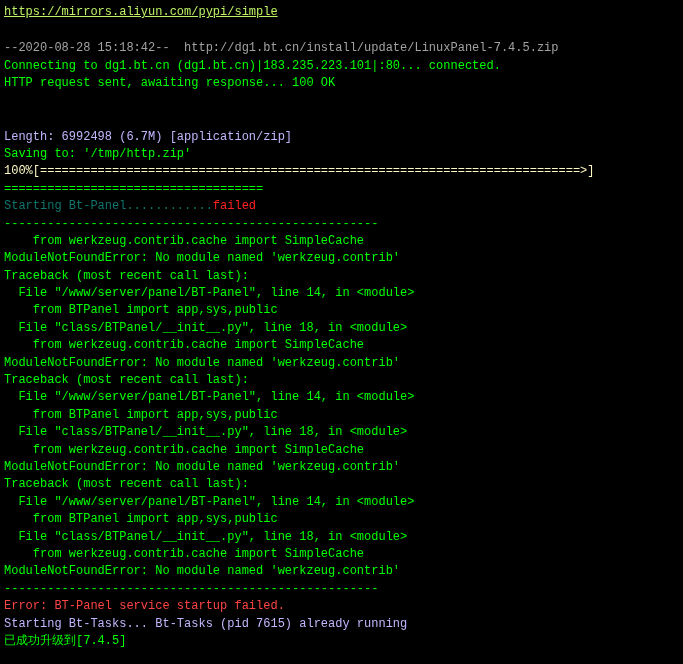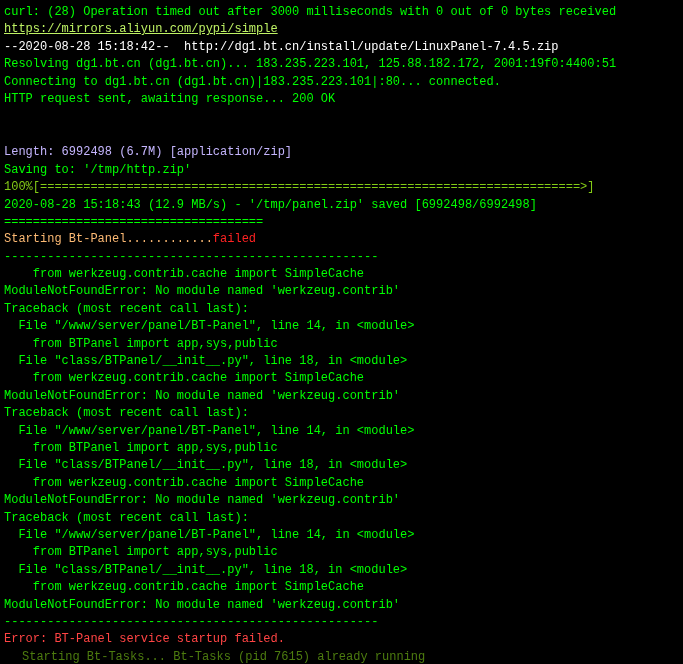--- a/index.html
+++ b/index.html
@@ -22,35 +22,32 @@
       word-break: break-all;
     }
     .progress-line {
       color: #00ff00;
     }
   </style>
 </head>
 <body>
 
 <div class="terminal">
-<div class="line" style="color: rgb(0, 255, 0);">curl: (28) Operation timed out after 3000 milliseconds with 0 out of 0 bytes received</div>
     <div class="line" style="color: #bef264; text-decoration: underline;">https://mirrors.aliyun.com/pypi/simple</div>
-    <div class="line" style="color: #ffffff;">--2020-08-28 15:18:42--  http://dg1.bt.cn/install/update/LinuxPanel-7.4.5.zip</div>
-    <div class="line" style="color: rgb(0, 255, 0);">Resolving dg1.bt.cn (dg1.bt.cn)... 183.235.223.101, 125.88.182.172, 2001:19f0:4400:51</div>
+    <div class="line" style="color: #a3a3a3; margin-top: 19px;">--2020-08-28 15:18:42--  http://dg1.bt.cn/install/update/LinuxPanel-7.4.5.zip</div>
     <div class="line" style="color: rgb(0, 255, 0);">Connecting to dg1.bt.cn (dg1.bt.cn)|183.235.223.101|:80... connected.</div>
-    <div class="line" style="color: rgb(0, 255, 0);">HTTP request sent, awaiting response... 200 OK</div>
+    <div class="line" style="color: rgb(0, 255, 0);">HTTP request sent, awaiting response... 100 OK</div>
     <div class="line" style="color: #c4b5fd; margin-top: 36px;">Length: 6992498 (6.7M) [application/zip]</div>
     <div class="line" style="color: rgb(0, 255, 0);">Saving to: '/tmp/http.zip'</div>
     <div class="line" style="color: rgb(0, 255, 0);"></div>
-    <div class="line progress-line" style="color: #84cc16;">100%[===========================================================================&gt;]</div>
+    <div class="line progress-line" style="color: #fef9c3;">100%[===========================================================================&gt;]</div>
     <div class="line" style="color: rgb(0, 255, 0);"></div>
-    <div class="line" style="color: rgb(0, 255, 0);">2020-08-28 15:18:43 (12.9 MB/s) - '/tmp/panel.zip' saved [6992498/6992498]</div>
     <div class="line" style="color: rgb(0, 255, 0);"></div>
     <div class="line" style="color: rgb(0, 255, 0);">====================================</div>
-    <div class="line"><span style="color: #fdba74; text-align: right;">Starting Bt-Panel............</span><span style="color: rgb(255, 34, 34);">failed</span></div>
+    <div class="line"><span style="color: #0f766e; text-align: right;">Starting Bt-Panel............</span><span style="color: rgb(255, 34, 34);">failed</span></div>
     <div class="line" style="color: rgb(0, 255, 0);">----------------------------------------------------</div>
     <div class="line" style="color: rgb(0, 255, 0);">    from werkzeug.contrib.cache import SimpleCache</div>
     <div class="line" style="color: rgb(0, 255, 0);">ModuleNotFoundError: No module named 'werkzeug.contrib'</div>
     <div class="line" style="color: rgb(0, 255, 0);">Traceback (most recent call last):</div>
     <div class="line" style="color: rgb(0, 255, 0);">  File "/www/server/panel/BT-Panel", line 14, in &lt;module&gt;</div>
     <div class="line" style="color: rgb(0, 255, 0);">    from BTPanel import app,sys,public</div>
     <div class="line" style="color: rgb(0, 255, 0);">  File "class/BTPanel/__init__.py", line 18, in &lt;module&gt;</div>
     <div class="line" style="color: rgb(0, 255, 0);">    from werkzeug.contrib.cache import SimpleCache</div>
     <div class="line" style="color: rgb(0, 255, 0);">ModuleNotFoundError: No module named 'werkzeug.contrib'</div>
     <div class="line" style="color: rgb(0, 255, 0);">Traceback (most recent call last):</div>
@@ -60,15 +57,16 @@
     <div class="line" style="color: rgb(0, 255, 0);">    from werkzeug.contrib.cache import SimpleCache</div>
     <div class="line" style="color: rgb(0, 255, 0);">ModuleNotFoundError: No module named 'werkzeug.contrib'</div>
     <div class="line" style="color: rgb(0, 255, 0);">Traceback (most recent call last):</div>
     <div class="line" style="color: rgb(0, 255, 0);">  File "/www/server/panel/BT-Panel", line 14, in &lt;module&gt;</div>
     <div class="line" style="color: rgb(0, 255, 0);">    from BTPanel import app,sys,public</div>
     <div class="line" style="color: rgb(0, 255, 0);">  File "class/BTPanel/__init__.py", line 18, in &lt;module&gt;</div>
     <div class="line" style="color: rgb(0, 255, 0);">    from werkzeug.contrib.cache import SimpleCache</div>
     <div class="line" style="color: rgb(0, 255, 0);">ModuleNotFoundError: No module named 'werkzeug.contrib'</div>
     <div class="line" style="color: rgb(0, 255, 0);">----------------------------------------------------</div>
     <div class="line" style="color: rgb(255, 68, 68);">Error: BT-Panel service startup failed.</div>
-    <div class="line" style="color: #4d7c0f; margin-left: 18px;">Starting Bt-Tasks... Bt-Tasks (pid 7615) already running</div>
+    <div class="line" style="color: #c4b5fd;">Starting Bt-Tasks... Bt-Tasks (pid 7615) already running</div>
+    <div class="line" style="color: rgb(0, 255, 0);">已成功升级到[7.4.5]</div>
     <div class="line" style="color: rgb(0, 255, 0);"></div>
   </div>
 
 </body></html>

